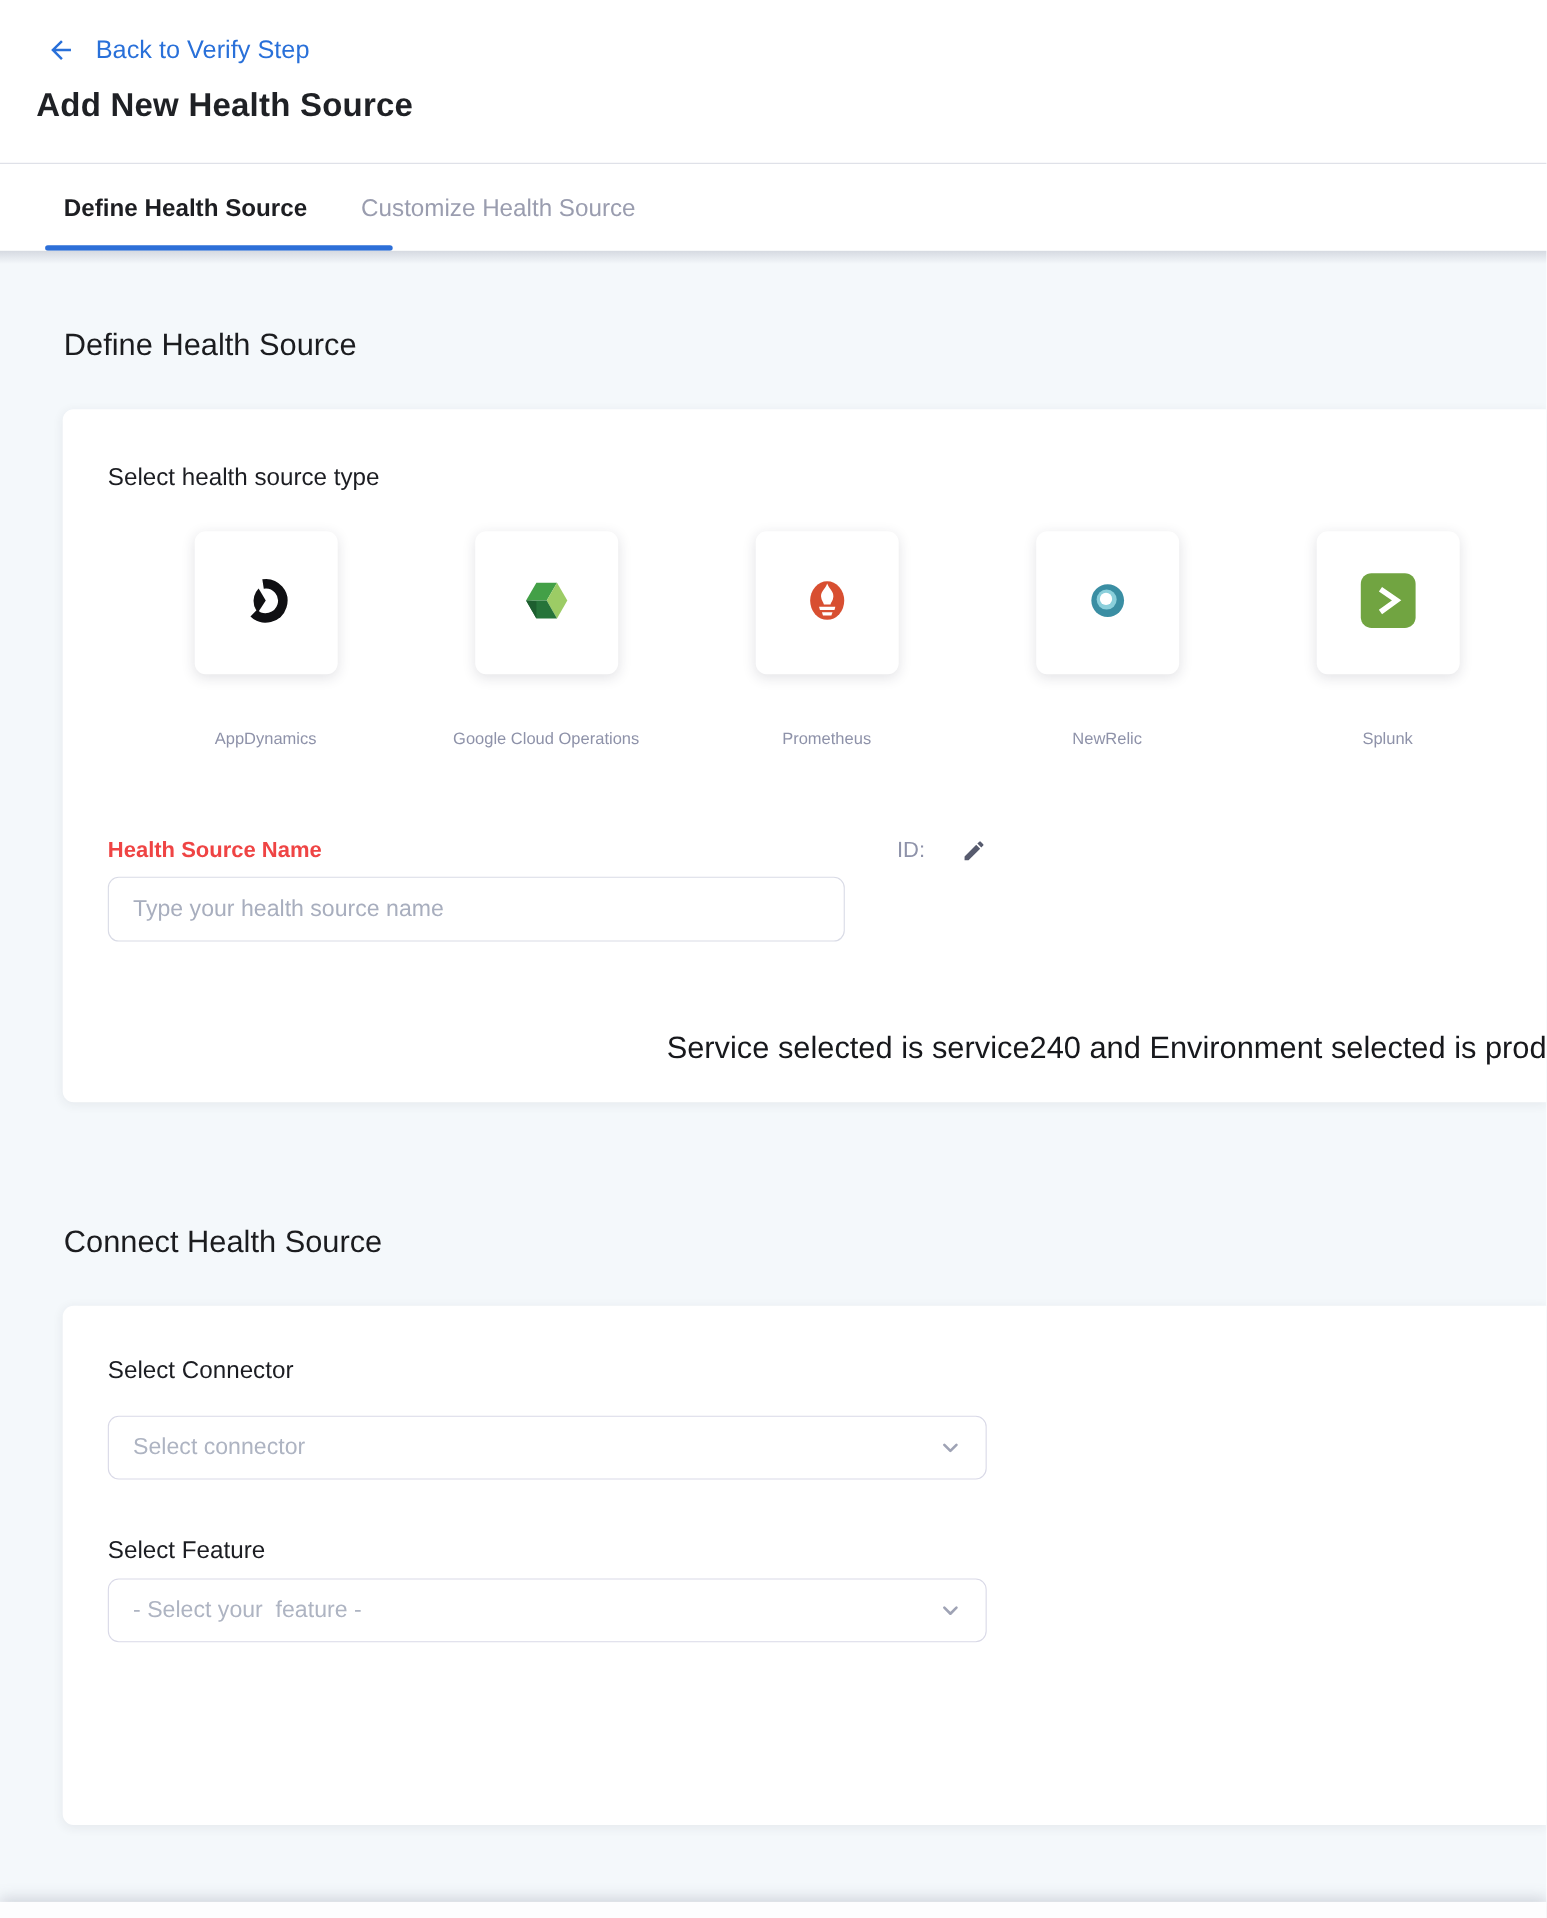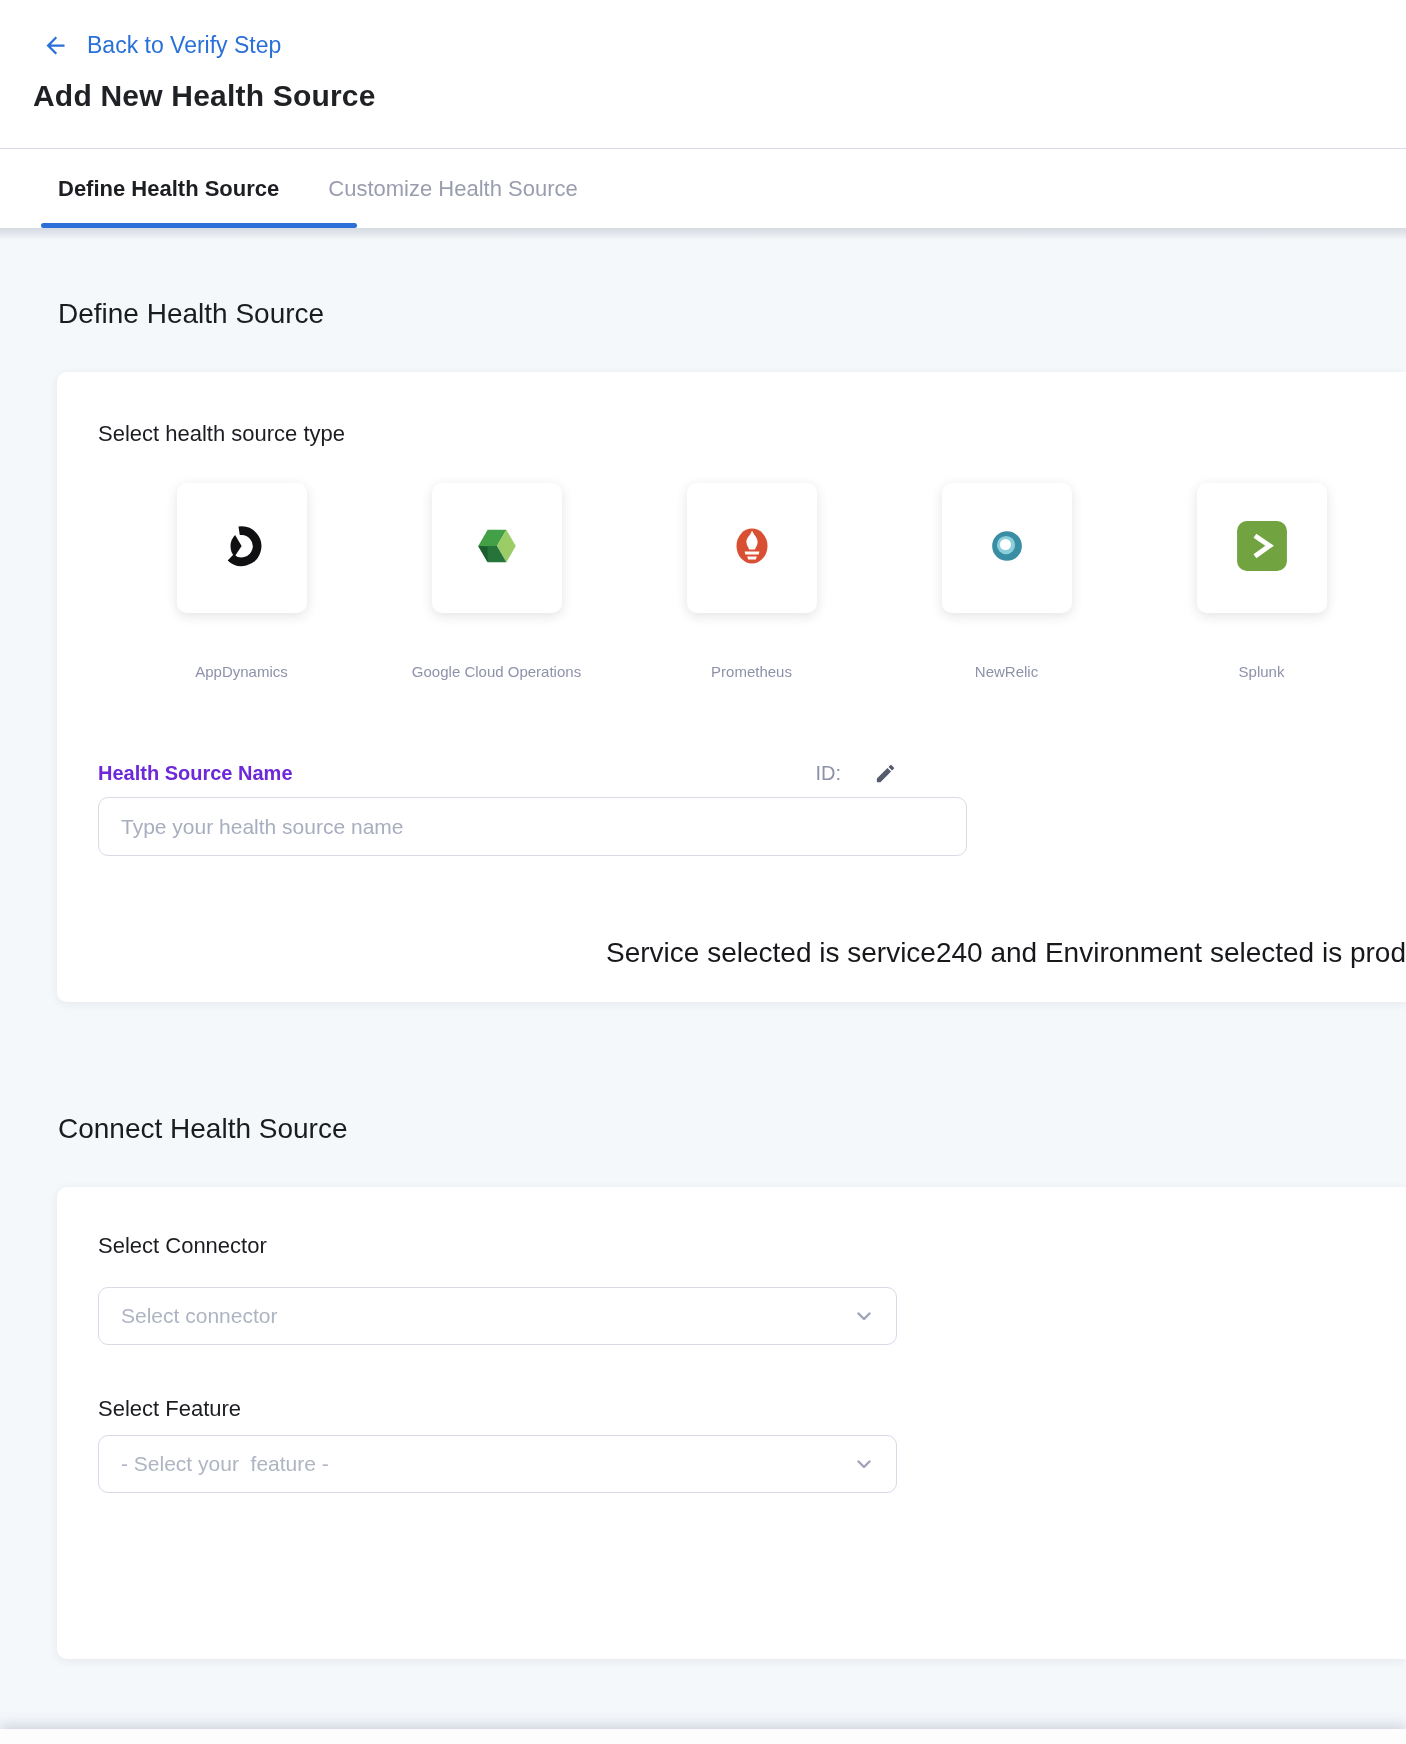--- a/index.html
+++ b/index.html
@@ -37,26 +37,26 @@
   .field-label-lg { font-size:22px; color:#1c1d22; line-height:28px; }
 
   .tile-row { display:flex; margin-left:16px; margin-top:35px; }
   .tile-col { width:255px; display:flex; flex-direction:column; align-items:center; }
   .tile { width:130px; height:130px; background:#fff; border-radius:10px;
     box-shadow:0 3px 12px rgba(40,41,61,.13); display:flex; align-items:center; justify-content:center;
     cursor:pointer; }
   .tile-label { margin-top:47px; font-size:15px; color:#8e92a9; line-height:24px; white-space:nowrap; }
 
   .name-row { margin-top:76px; width:799px; display:flex; align-items:center; line-height:26px; }
-  .name-label { font-size:20px; font-weight:700; color:#6d28d9; }
+  .name-label { font-size:20px; font-weight:700; color:#ef4444; }
   .id-group { margin-left:auto; display:flex; align-items:center; gap:33px; }
   .id-label { font-size:20px; color:#8e92a9; }
   .pencil { cursor:pointer; display:flex; }
 
-  .text-input { margin-top:11px; width:869px; height:59px; border:1.5px solid #d9dbe6;
+  .text-input { margin-top:11px; width:670px; height:59px; border:1.5px solid #d9dbe6;
     border-radius:10px; font-size:21px; color:#2a2b31; padding:0 22px; outline:none;
     font-family:"Liberation Sans","DejaVu Sans",sans-serif; background:#fff; display:block; }
   .text-input::placeholder { color:#a8aebe; }
 
   .service-note { margin-top:84px; font-size:28px; color:#17181c; line-height:26px;text-align:right; }
 
   .select-box { margin-top:27px; width:799px; height:58px; border:1.5px solid #d9d9e7;
     border-radius:10px; background:#fff; display:flex; align-items:center; padding:0 20px 0 22px;
     cursor:pointer; }
   .select-box .ph { font-size:21px; color:#aeb4c2; white-space:pre; }

